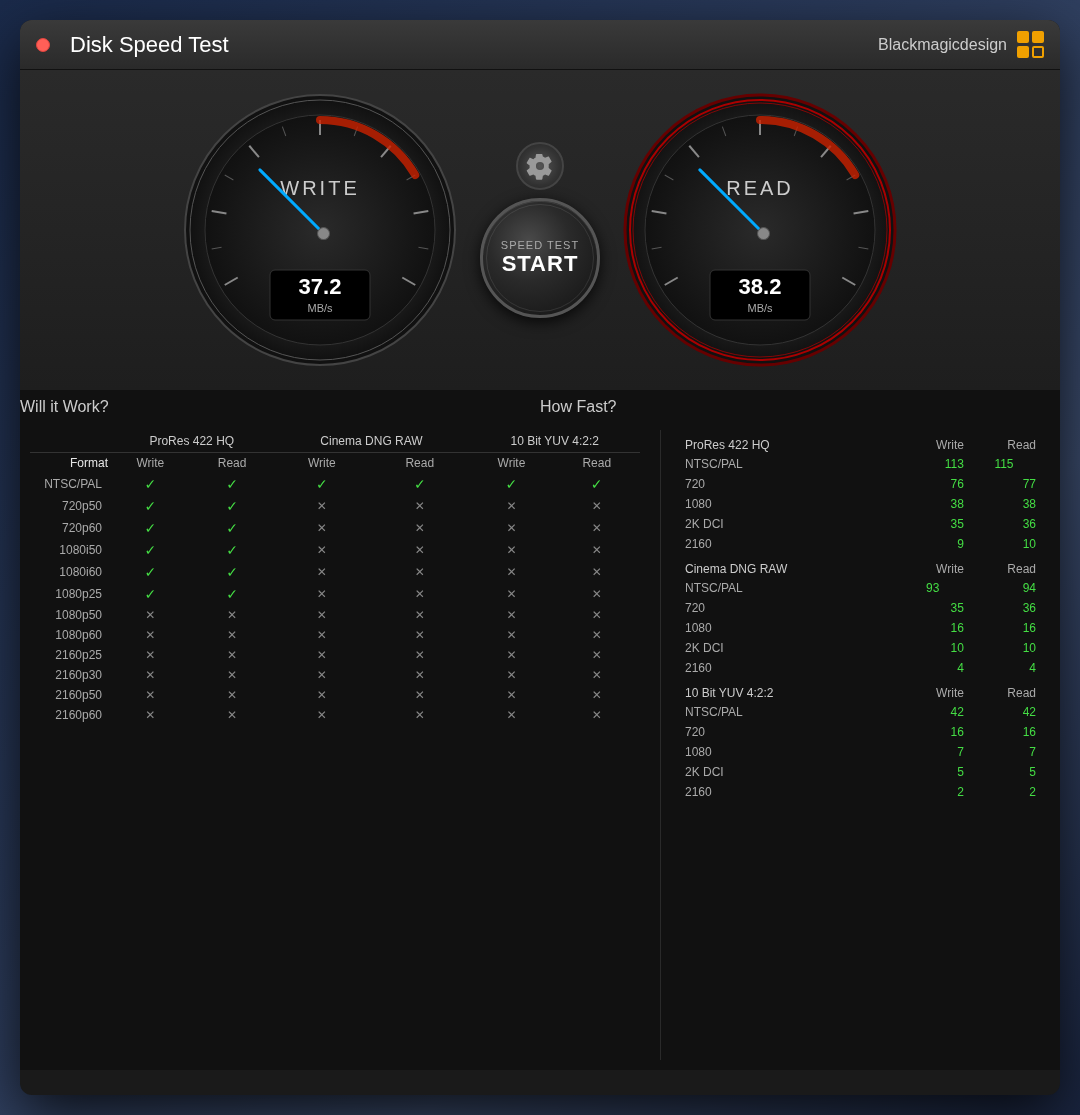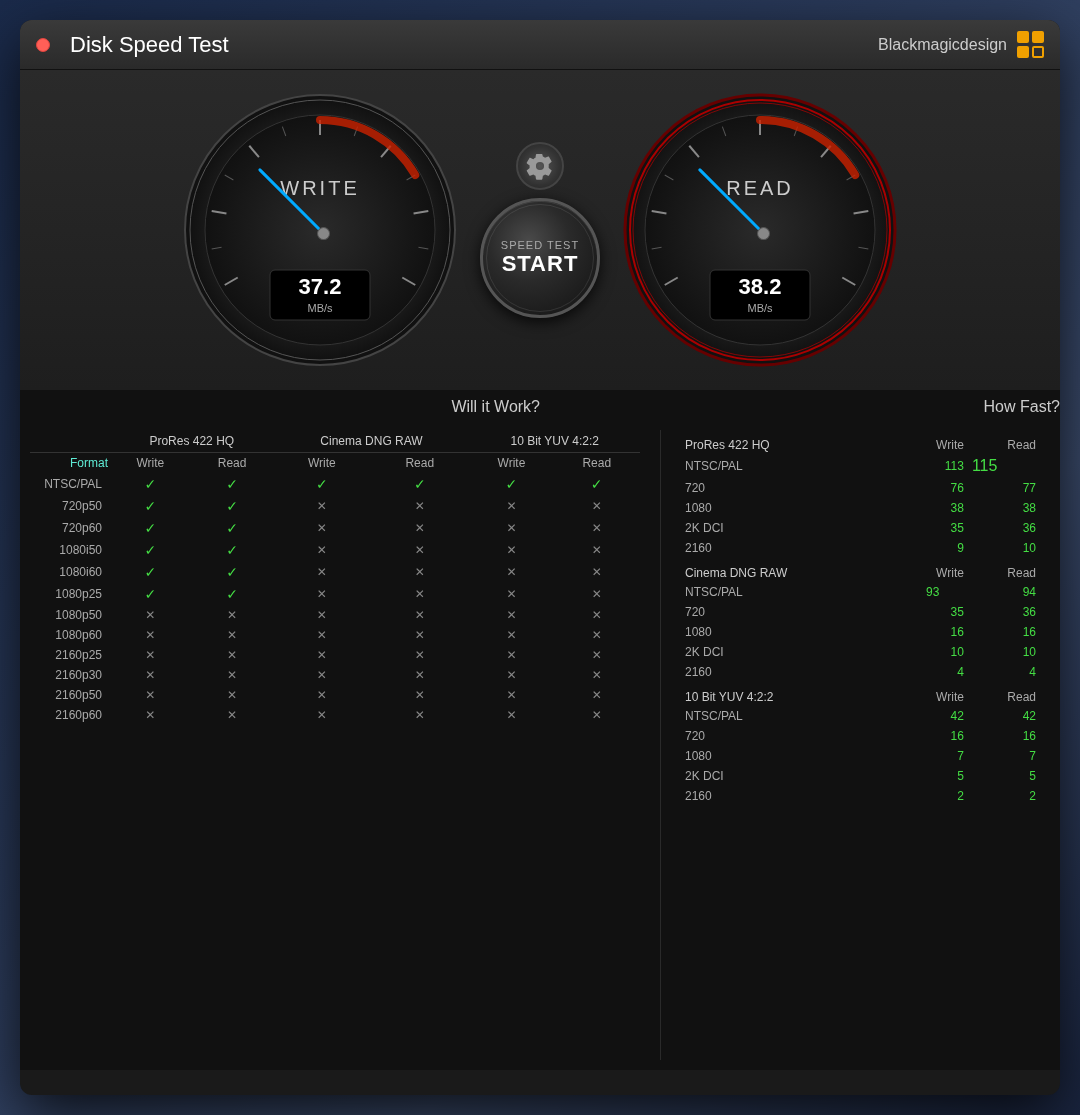--- a/index.html
+++ b/index.html
@@ -147,21 +147,21 @@
       font-weight: 700;
       letter-spacing: 1px;
     }
     .section-labels {
       display: flex;
       background: #111;
       padding: 8px 0 4px;
     }
     .section-label {
       flex: 1;
-      text-align: right;
+      text-align: left;
       color: #cccccc;
       font-size: 16px;
       font-weight: 300;
     }
     .data-section {
       background: #111111;
       display: flex;
       gap: 0;
       padding: 10px 20px 10px 10px;
       min-height: 650px;
@@ -182,21 +182,21 @@
     }
     .col-header-row th {
       color: #aaaaaa;
       font-weight: 400;
       font-size: 12px;
       text-align: center;
       padding: 3px 2px;
     }
     .col-header-row th.format-col {
       text-align: right;
-      color: #5eead4;
+      color: #e5e5e5;
     }
     .col-group-header th {
       color: #cccccc;
       font-weight: 500;
       font-size: 12px;
       text-align: center;
       padding: 4px 2px;
       border-bottom: 1px solid #333;
     }
     .col-group-header th:first-child {
@@ -523,21 +523,21 @@
       <table>
         <tbody id="right-table-body">
         <tr class="section-header">
       <td style="color:#cccccc;font-weight:500;font-size:12px">ProRes 422 HQ</td>
       <td style="color:#aaaaaa;text-align:right;font-size:12px">Write</td>
       <td style="color:#aaaaaa;text-align:right;font-size:12px">Read</td>
     </tr>
             <tr class="data-row">
         <td style="text-align:left;color:#aaaaaa;font-size:12px">NTSC/PAL</td>
         <td class="write-val" style="color:#44dd44;font-weight:500;text-align:right;font-size:12px">113</td>
-        <td class="read-val" style="color:#44dd44;font-weight:500;text-align:left;font-size:16px">115</td>
+        <td class="read-val" style="color:#44dd44;font-weight:500;text-align:center;font-size:12px">115</td>
       </tr>
             <tr class="data-row">
         <td style="text-align:left;color:#aaaaaa;font-size:12px">720</td>
         <td class="write-val" style="color:#44dd44;font-weight:500;font-size:12px">76</td>
         <td class="read-val" style="color:#44dd44;font-weight:500;font-size:12px">77</td>
       </tr>
             <tr class="data-row">
         <td style="text-align:left;color:#aaaaaa;font-size:12px">1080</td>
         <td class="write-val" style="color:#44dd44;font-weight:500;text-align:right;font-size:12px">38</td>
         <td class="read-val" style="color:#44dd44;font-weight:500;text-align:right;font-size:12px">38</td>

